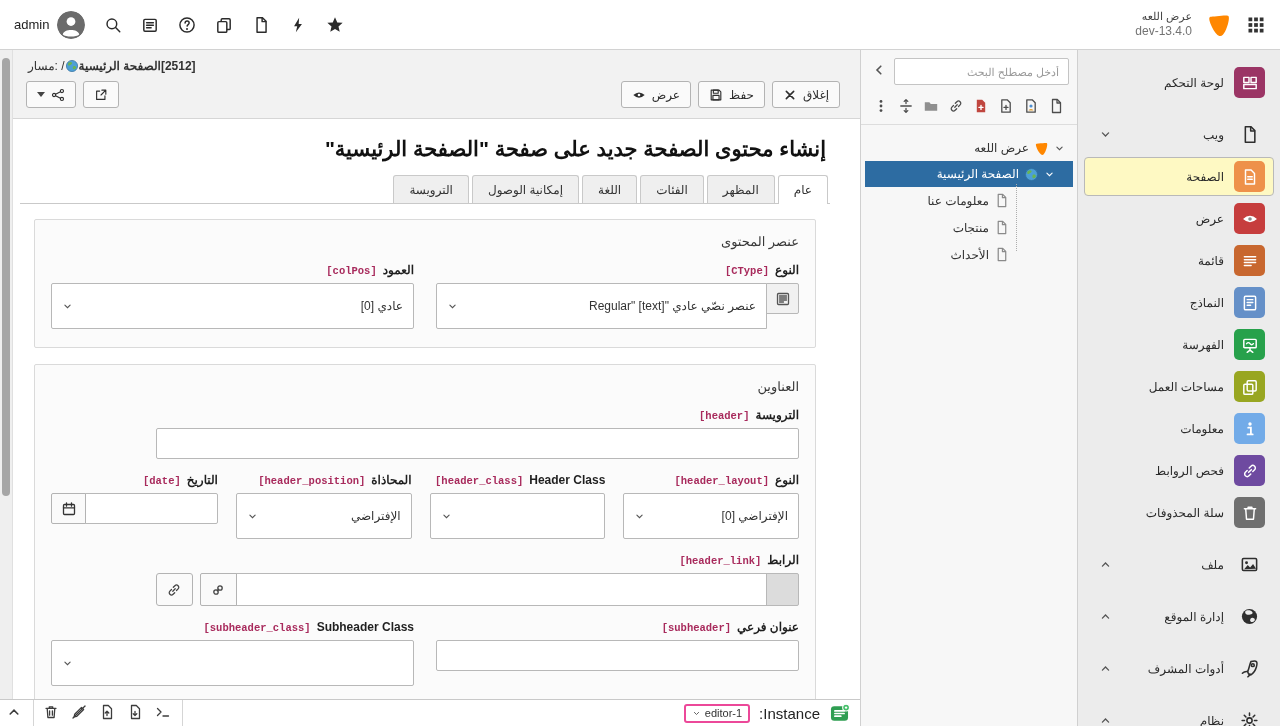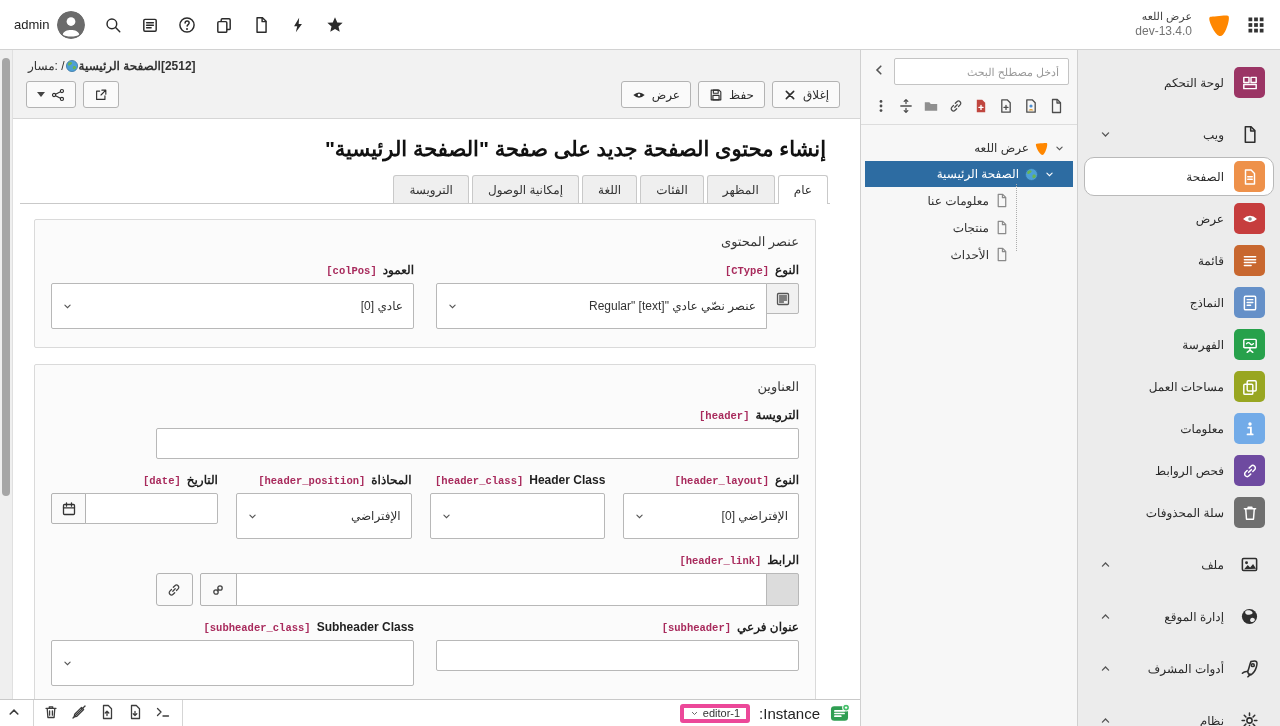--- a/index.html
+++ b/index.html
@@ -22,21 +22,21 @@
   .avatar { width:28px;height:28px;border-radius:50%;overflow:hidden; }
   .tbicon { background:none;border:none;cursor:pointer;color:#2b2b2b;width:18px;height:18px;display:inline-flex; }
   .tbicon .icon{width:18px;height:18px;}
 
   .appbody { display:flex; height:676px; }
 
   
   .modulemenu { width:202px; background:#ececec; padding:10px 0 0 0; overflow:hidden; flex:none; }
   .mmrow { display:flex; align-items:center; gap:10px; padding:3px 8px; margin:3px 6px; border:1px solid transparent; cursor:pointer; }
   .mmsec { margin-top:13px; }
-  .mmsel { background:#ffffff; border-color:#b9b9b9; border-radius:10px; }
+  .mmsel { background:#fef9c3; border-color:#b9b9b9; border-radius:4px; }
   .tile { width:31px; height:31px; border-radius:5px; color:#fff; display:flex; align-items:center; justify-content:center; flex:none; }
   .tile svg { width:18px; height:18px; }
   .secicon { width:31px; height:31px; display:flex; align-items:center; justify-content:center; color:#2e2e2e; flex:none; }
   .secicon svg { width:19px; height:19px; }
   .mmlabel { color:#2b2b2b; }
   .mmchev { width:13px; height:13px; color:#555; margin-left:6px; margin-right:auto; }
 
   
   .pagetree { width:218px; background:#f7f7f7; border-left:1px solid #d0d0d0; border-right:1px solid #d0d0d0; flex:none; display:flex; flex-direction:column; }
   .treetop { display:flex; align-items:center; gap:5px; padding:8px 8px 6px; }
@@ -102,21 +102,21 @@
   .rb { margin-right:-1px; border-radius:2px 0 0 2px; }
   .chainbtn { margin-right:7px; border-radius:3px; }
   .dategroup { display:flex; }
   .dategroup input { flex:1; border-radius:0 2px 2px 0; }
   .datebtn { width:35px; height:31px; margin-right:-1px; border:1px solid #b3b3b3; background:#fafafa; border-radius:2px 0 0 2px; display:flex; align-items:center; justify-content:center; color:#333; cursor:pointer; }
 
   .bottombar { height:27px; border-top:1px solid #c9c9c9; background:#fff; display:flex; align-items:center; direction:ltr; padding:0 10px 0 6px; gap:9px; flex:none; }
   .bbtn { background:none;border:none;cursor:pointer;color:#3d3d3d;width:18px;height:18px;display:inline-flex; }
   .bsep { width:1px; align-self:stretch; background:#d5d5d5; }
   .bspacer { flex:1; }
-  .instsel { display:flex; align-items:center; gap:4px; border:4px solid #ec4899; border-radius:3px; background:#fff; height:19px; padding:0 6px; font-size:11px; cursor:pointer; }
+  .instsel { display:flex; align-items:center; gap:4px; border:2px solid #ec4899; border-radius:3px; background:#fff; height:19px; padding:0 6px; font-size:11px; cursor:pointer; }
   .instsel .icon{ width:9px;height:9px;color:#555; }
   .instlabel { font-size:15px; color:#222; }
   .cklogo { width:21px; height:21px; }
 </style>
 </head>
 <body>
 
 <header class="topbar">
   <div class="tb-right">
     <span class="icon tb-grid">

